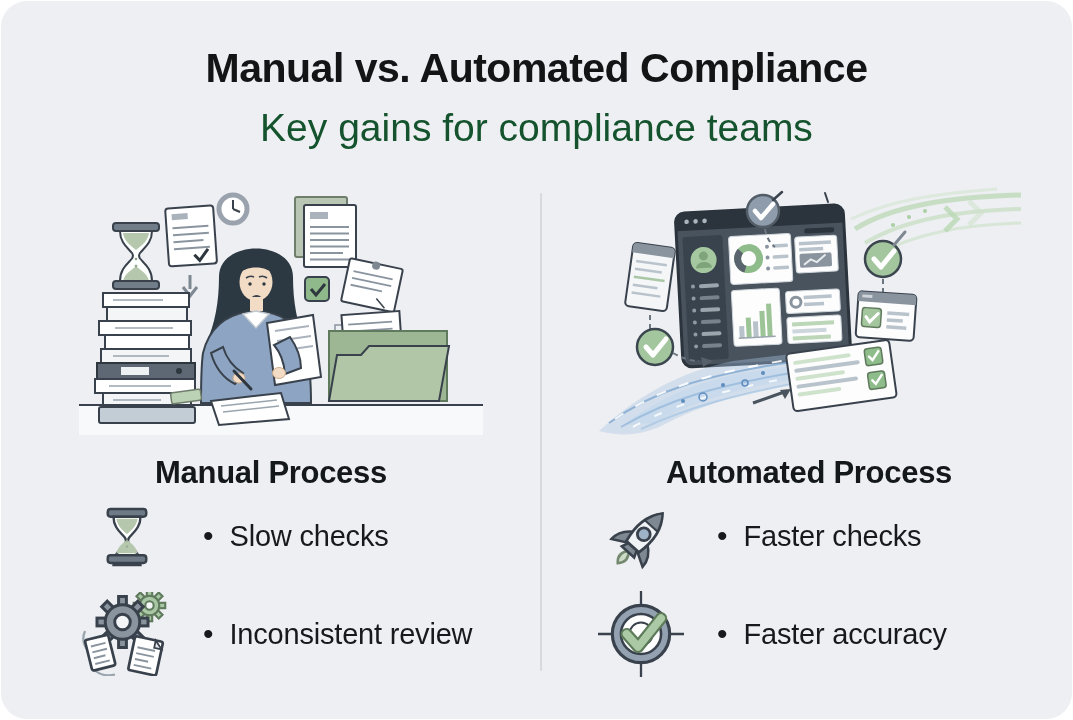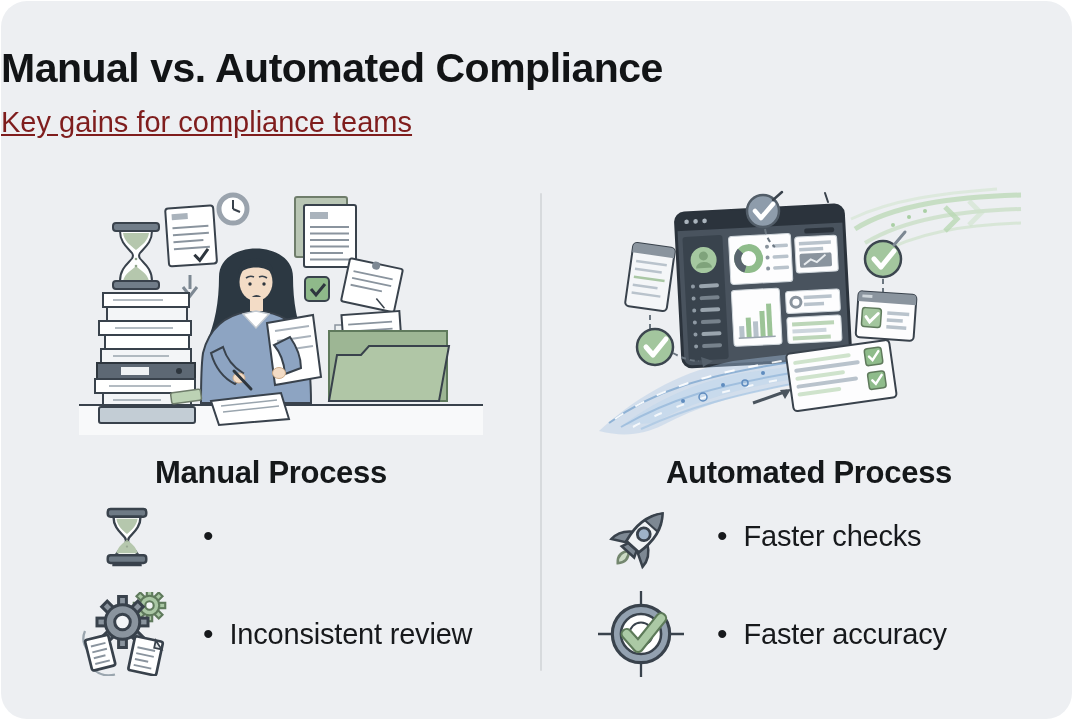--- a/index.html
+++ b/index.html
@@ -3,23 +3,23 @@
 <meta charset="utf-8">
 <style>
   html,body{margin:0;padding:0;}
   body{
     width:1073px;height:720px;position:relative;background:#ffffff;
     font-family:"Liberation Sans", sans-serif;overflow:hidden;
   }
   .card{
     position:absolute;inset:1px;background:#edeff2;border-radius:26px;overflow:hidden;
   }
-  .header{position:absolute;top:44px;left:0;width:100%;text-align:left;}
+  .header{position:absolute;top:44px;left:0;width:100%;text-align:center;}
   .title{margin:0;font-size:41px;font-weight:700;color:#121416;letter-spacing:-0.5px;}
-  .subtitle{margin:14px 0 0 0;font-size:29px;font-weight:400;color:#7f1d1d;text-decoration:underline;}
+  .subtitle{margin:14px 0 0 0;font-size:39px;font-weight:400;color:#14532d;}
   .divider{position:absolute;left:539px;top:192px;width:2px;height:478px;background:#d7dadd;border-radius:1px;}
   .illus{position:absolute;top:184px;}
   .illus.l{left:42px;}
   .illus.r{left:592px;}
   .col-heading{position:absolute;top:428px;width:460px;text-align:center;font-size:31px;font-weight:700;color:#15181a;letter-spacing:-0.3px;}
   .col-heading.l{left:40px;}
   .col-heading.r{left:578px;}
   .list{position:absolute;top:486px;}
   .list.l{left:78px;}
   .list.r{left:592px;}
@@ -343,20 +343,21 @@
           <rect x="8" y="2" width="40" height="8" rx="3" fill="#6e7a85" stroke="#39424c" stroke-width="2.5"></rect>
           <path d="M14,10 h28 c0,12 -8.5,17 -12,22 c-1,1.5 -1,4.5 0,6 c3.5,5 12,10 12,22 h-28 c0,-12 8.5,-17 12,-22 c1,-1.5 1,-4.5 0,-6 c-3.5,-5 -12,-10 -12,-22 z" fill="#ffffff" stroke="#39424c" stroke-width="2.5"></path>
           <path d="M17,12 h22 c-1,8 -7,12 -11,16 c-4,-4 -10,-8 -11,-16 z" fill="#b5c7ad"></path>
           <path d="M17,48 c2,-8 8,-11 11,-14 c3,3 9,6 11,14 z" fill="#b5c7ad"></path>
           <circle cx="28" cy="35" r="1.2" fill="#97a892"></circle>
           <circle cx="28" cy="41" r="1.2" fill="#97a892"></circle>
           <rect x="8" y="50" width="40" height="8" rx="3" fill="#6e7a85" stroke="#39424c" stroke-width="2.5"></rect>
         </svg>
       </span>
       <span class="bullet">•</span>
+      <span class="label">Slow checks</span>
     </div>
     <div class="row">
       <span class="icon-cell">
         <svg width="90" height="84" viewBox="0 0 60 56">
           <path d="M2,26 q-3,7 2,13" stroke="#9aa5ae" stroke-width="1.5" fill="none"></path>
           <path d="M8,52 q6,5 14,3" stroke="#9aa5ae" stroke-width="1.5" fill="none"></path>
           <g transform="translate(45 9)">
             <g fill="#a9c7a4" stroke="#5f7a5c" stroke-width="1.4">
               <rect x="-1.8" y="-10.5" width="3.6" height="21"></rect>
               <rect x="-1.8" y="-10.5" width="3.6" height="21" transform="rotate(45)"></rect>

